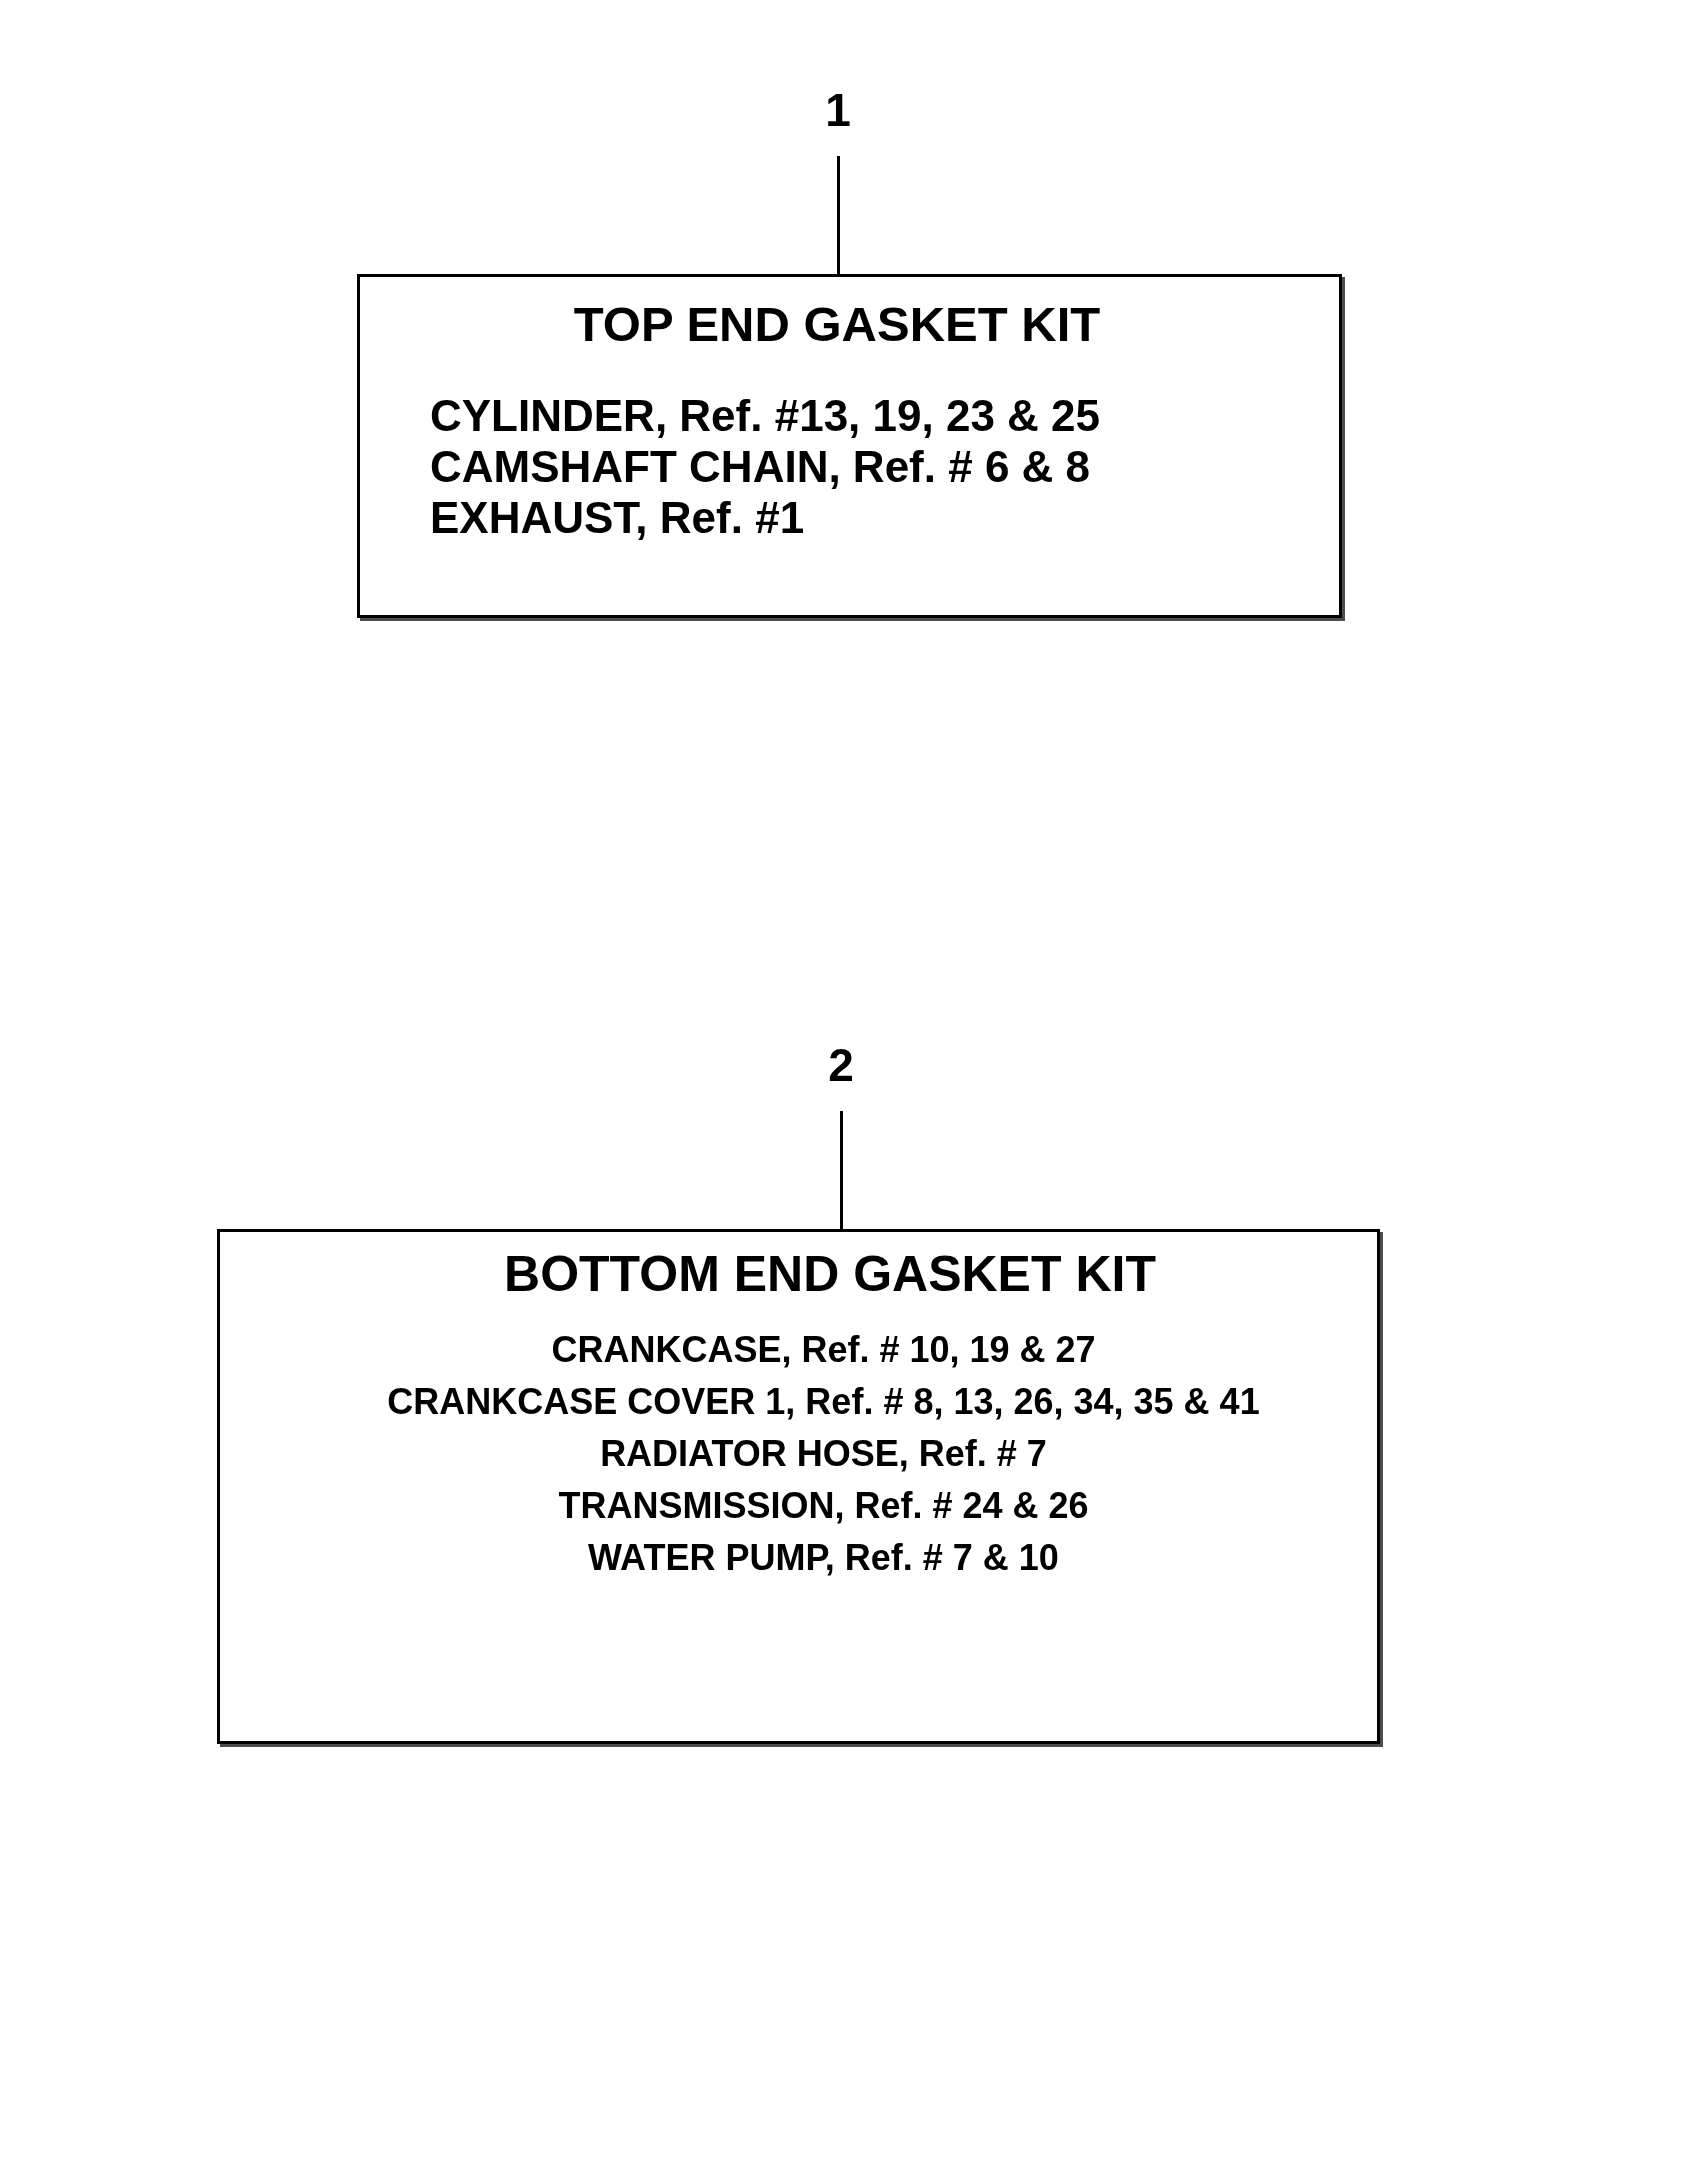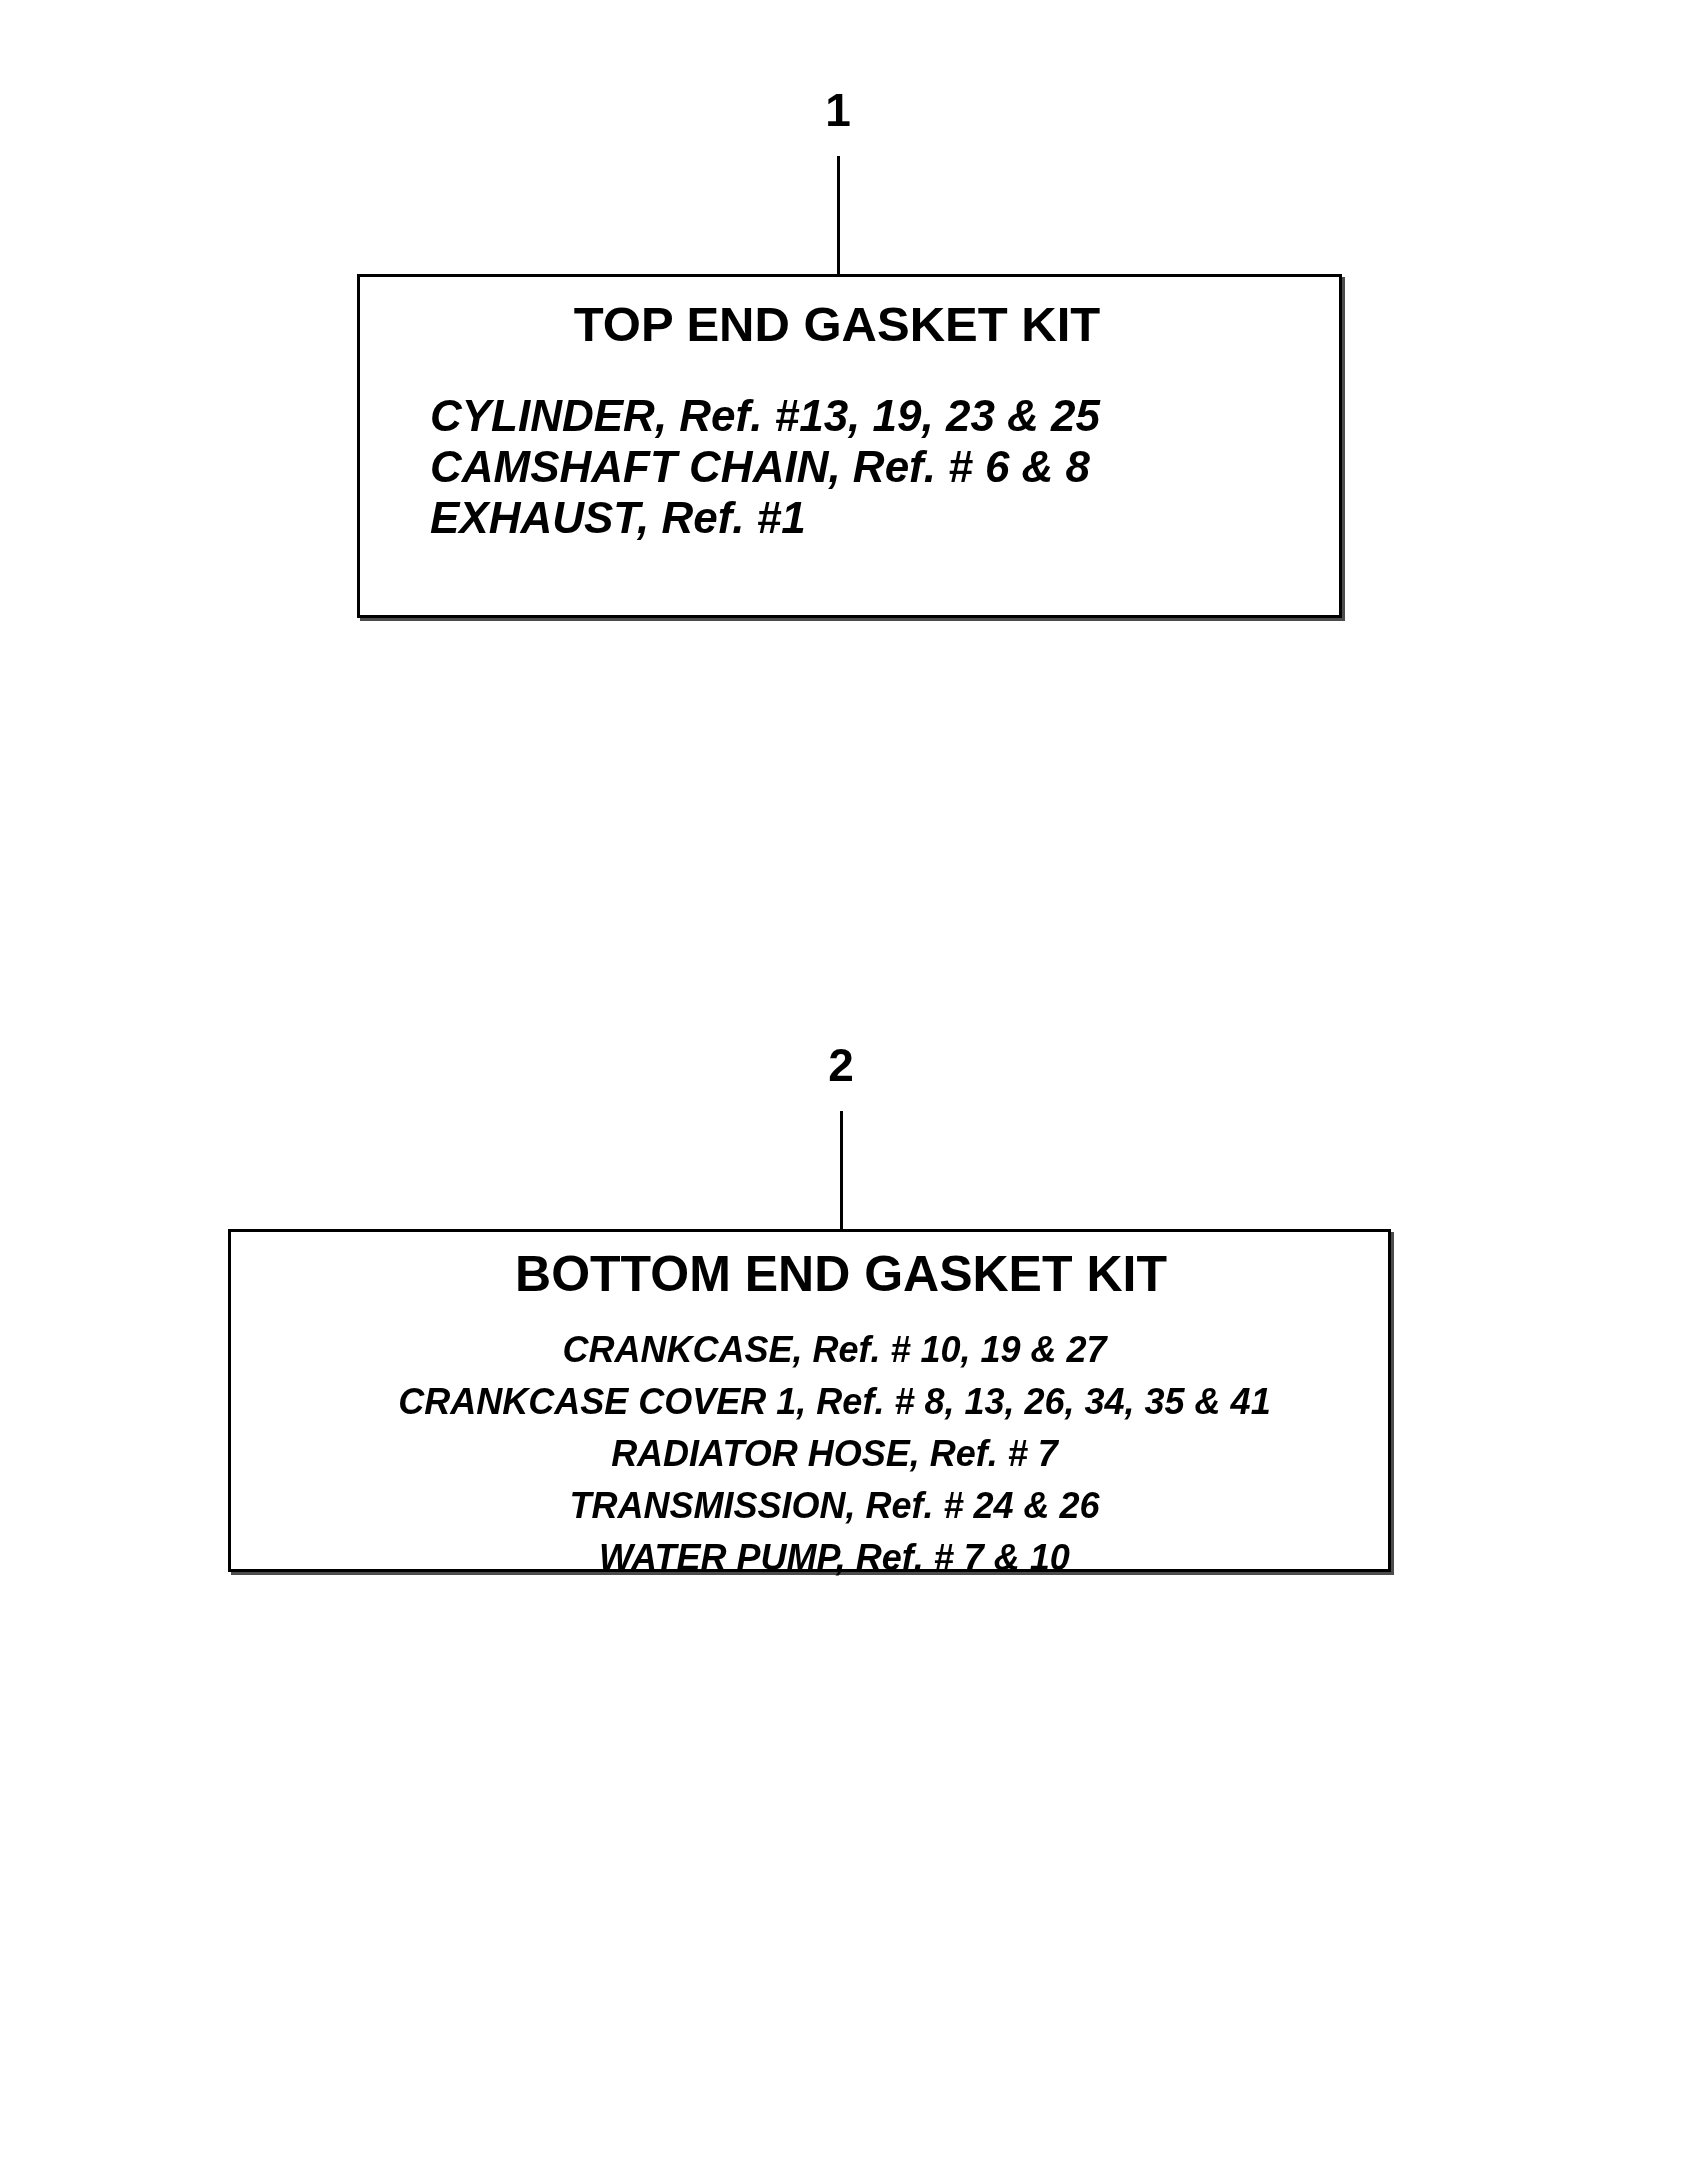--- a/index.html
+++ b/index.html
@@ -36,35 +36,34 @@
   #callout-2-leader { left: 840px; top: 1111px; height: 119px; }
 
   .kit-box {
     position: absolute;
     box-sizing: border-box;
     background: #ffffff;
     border: 3px solid #000000;
     box-shadow: 3px 3px 0 rgba(0, 0, 0, 0.70);
   }
   #kit-box-1 { left: 357px; top: 274px; width: 985px; height: 344px; }
-  #kit-box-2 { left: 228px; top: 1229px; width: 1163px; height: 343px; }
+  #kit-box-2 { left: 217px; top: 1229px; width: 1163px; height: 515px; }
 
   .kit-title {
     text-align: center;
     line-height: 1.15;
     white-space: nowrap;
   }
   #kit-box-1 .kit-title { margin: 19px 0 0 -25px; font-size: 49px; }
   #kit-box-2 .kit-title { margin: 14px 0 0 63px;  font-size: 50px; }
 
   .kit-lines {
     list-style: none;
     padding: 0;
     white-space: nowrap;
-    font-style: italic;
   }
   #kit-box-1 .kit-lines { margin: 38px 0 0 70px; font-size: 44px; line-height: 51px; }
   #kit-box-2 .kit-lines { margin: 20px 0 0 50px; font-size: 36px; line-height: 52px; text-align: center; }
 </style>
 </head>
 <body>
 
 <div class="page">
 
   <div class="callout-number" id="callout-1-number">1</div>

